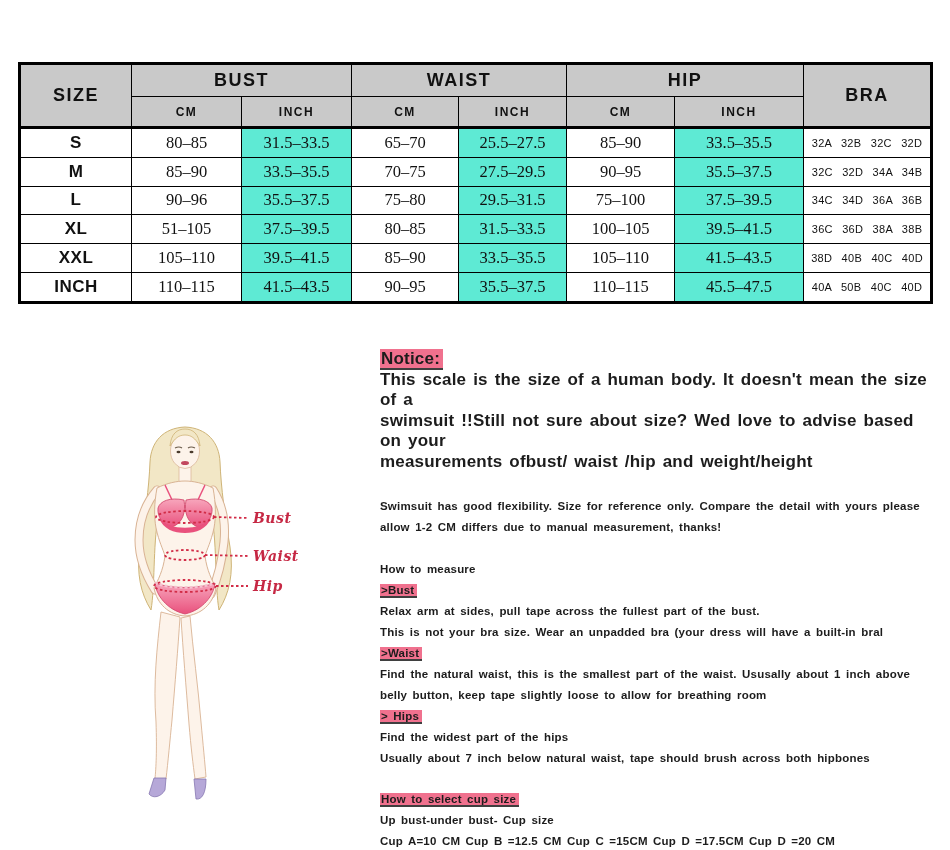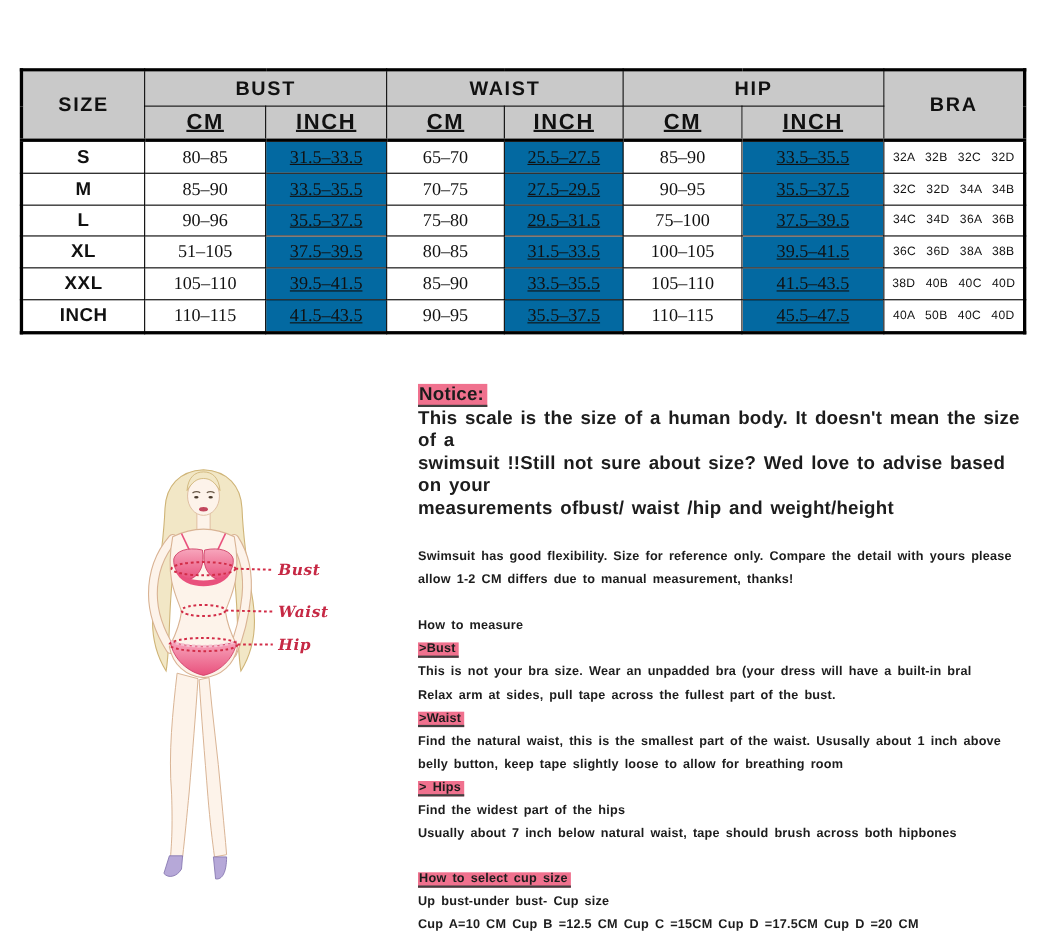--- a/index.html
+++ b/index.html
@@ -12,27 +12,27 @@
     position:absolute;left:18px;top:62px;
     border-collapse:collapse;table-layout:fixed;width:912px;
     border:3px solid #000;
   }
   .size-table th,.size-table td{
     border:1.5px solid #000;text-align:center;vertical-align:middle;padding:0;
     overflow:hidden;white-space:nowrap;
   }
   .size-table thead th{background:#c9c9c9;}
   .size-table thead tr.group-row th{height:31px;font-size:18px;font-weight:600;letter-spacing:1.5px;}
-  .size-table thead tr.unit-row th{height:29px;font-size:20px;font-weight:600;letter-spacing:1.5px;text-decoration:underline;}
+  .size-table thead tr.unit-row th{height:29px;font-size:12px;font-weight:600;letter-spacing:1.5px;}
   .size-table thead tr.unit-row th{border-bottom:3px solid #000;}
   .size-table thead th.span2{border-bottom:3px solid #000;}
   .size-table tbody td{height:27.8px;}
   .size-table td.size{font-size:17px;font-weight:600;letter-spacing:0.5px;}
   .size-table td.num{font-family:"Liberation Serif","DejaVu Serif",serif;font-size:16.5px;}
-  .size-table td.inch{background:#0369a1;text-decoration:underline;}
+  .size-table td.inch{background:#5eead4;}
   .size-table td.bra{font-size:11px;font-weight:500;word-spacing:6px;letter-spacing:0.3px;}
   
   .figure-wrap{position:absolute;left:95px;top:422px;width:250px;height:390px;}
   .fig-label{font-family:"DejaVu Serif","Liberation Serif",serif;font-style:italic;font-weight:bold;
     font-size:14px;fill:#c62844;letter-spacing:0.5px;}
   
   .notice-wrap{position:absolute;left:380px;top:349px;width:555px;}
   .notice-wrap .line{font-weight:bold;color:#1c1c1c;}
   .blk-intro .line{font-size:17px;line-height:20.5px;letter-spacing:0.2px;word-spacing:2px;}
   .blk-small .line{font-size:11.5px;line-height:21px;letter-spacing:0.2px;word-spacing:2px;}
@@ -208,22 +208,22 @@
   </div>
 
   <div class="blk-small blk-flex">
     <div class="line">Swimsuit has good flexibility. Size for reference only. Compare the detail with yours please</div>
     <div class="line">allow 1-2 CM differs due to manual measurement, thanks!</div>
   </div>
 
   <div class="blk-small blk-measure">
     <div class="line">How to measure</div>
     <div class="line"><span class="hl">&gt;Bust</span></div>
+    <div class="line">Relax arm at sides, pull tape across the fullest part of the bust.</div>
     <div class="line">This is not your bra size. Wear an unpadded bra (your dress will have a built-in bral</div>
-    <div class="line">Relax arm at sides, pull tape across the fullest part of the bust.</div>
     <div class="line"><span class="hl">&gt;Waist</span></div>
     <div class="line">Find the natural waist, this is the smallest part of the waist. Ususally about 1 inch above</div>
     <div class="line">belly button, keep tape slightly loose to allow for breathing room</div>
     <div class="line"><span class="hl">&gt; Hips</span></div>
     <div class="line">Find the widest part of the hips</div>
     <div class="line">Usually about 7 inch below natural waist, tape should brush across both hipbones</div>
   </div>
 
   <div class="blk-small blk-cup">
     <div class="line"><span class="hl">How to select cup size</span></div>

